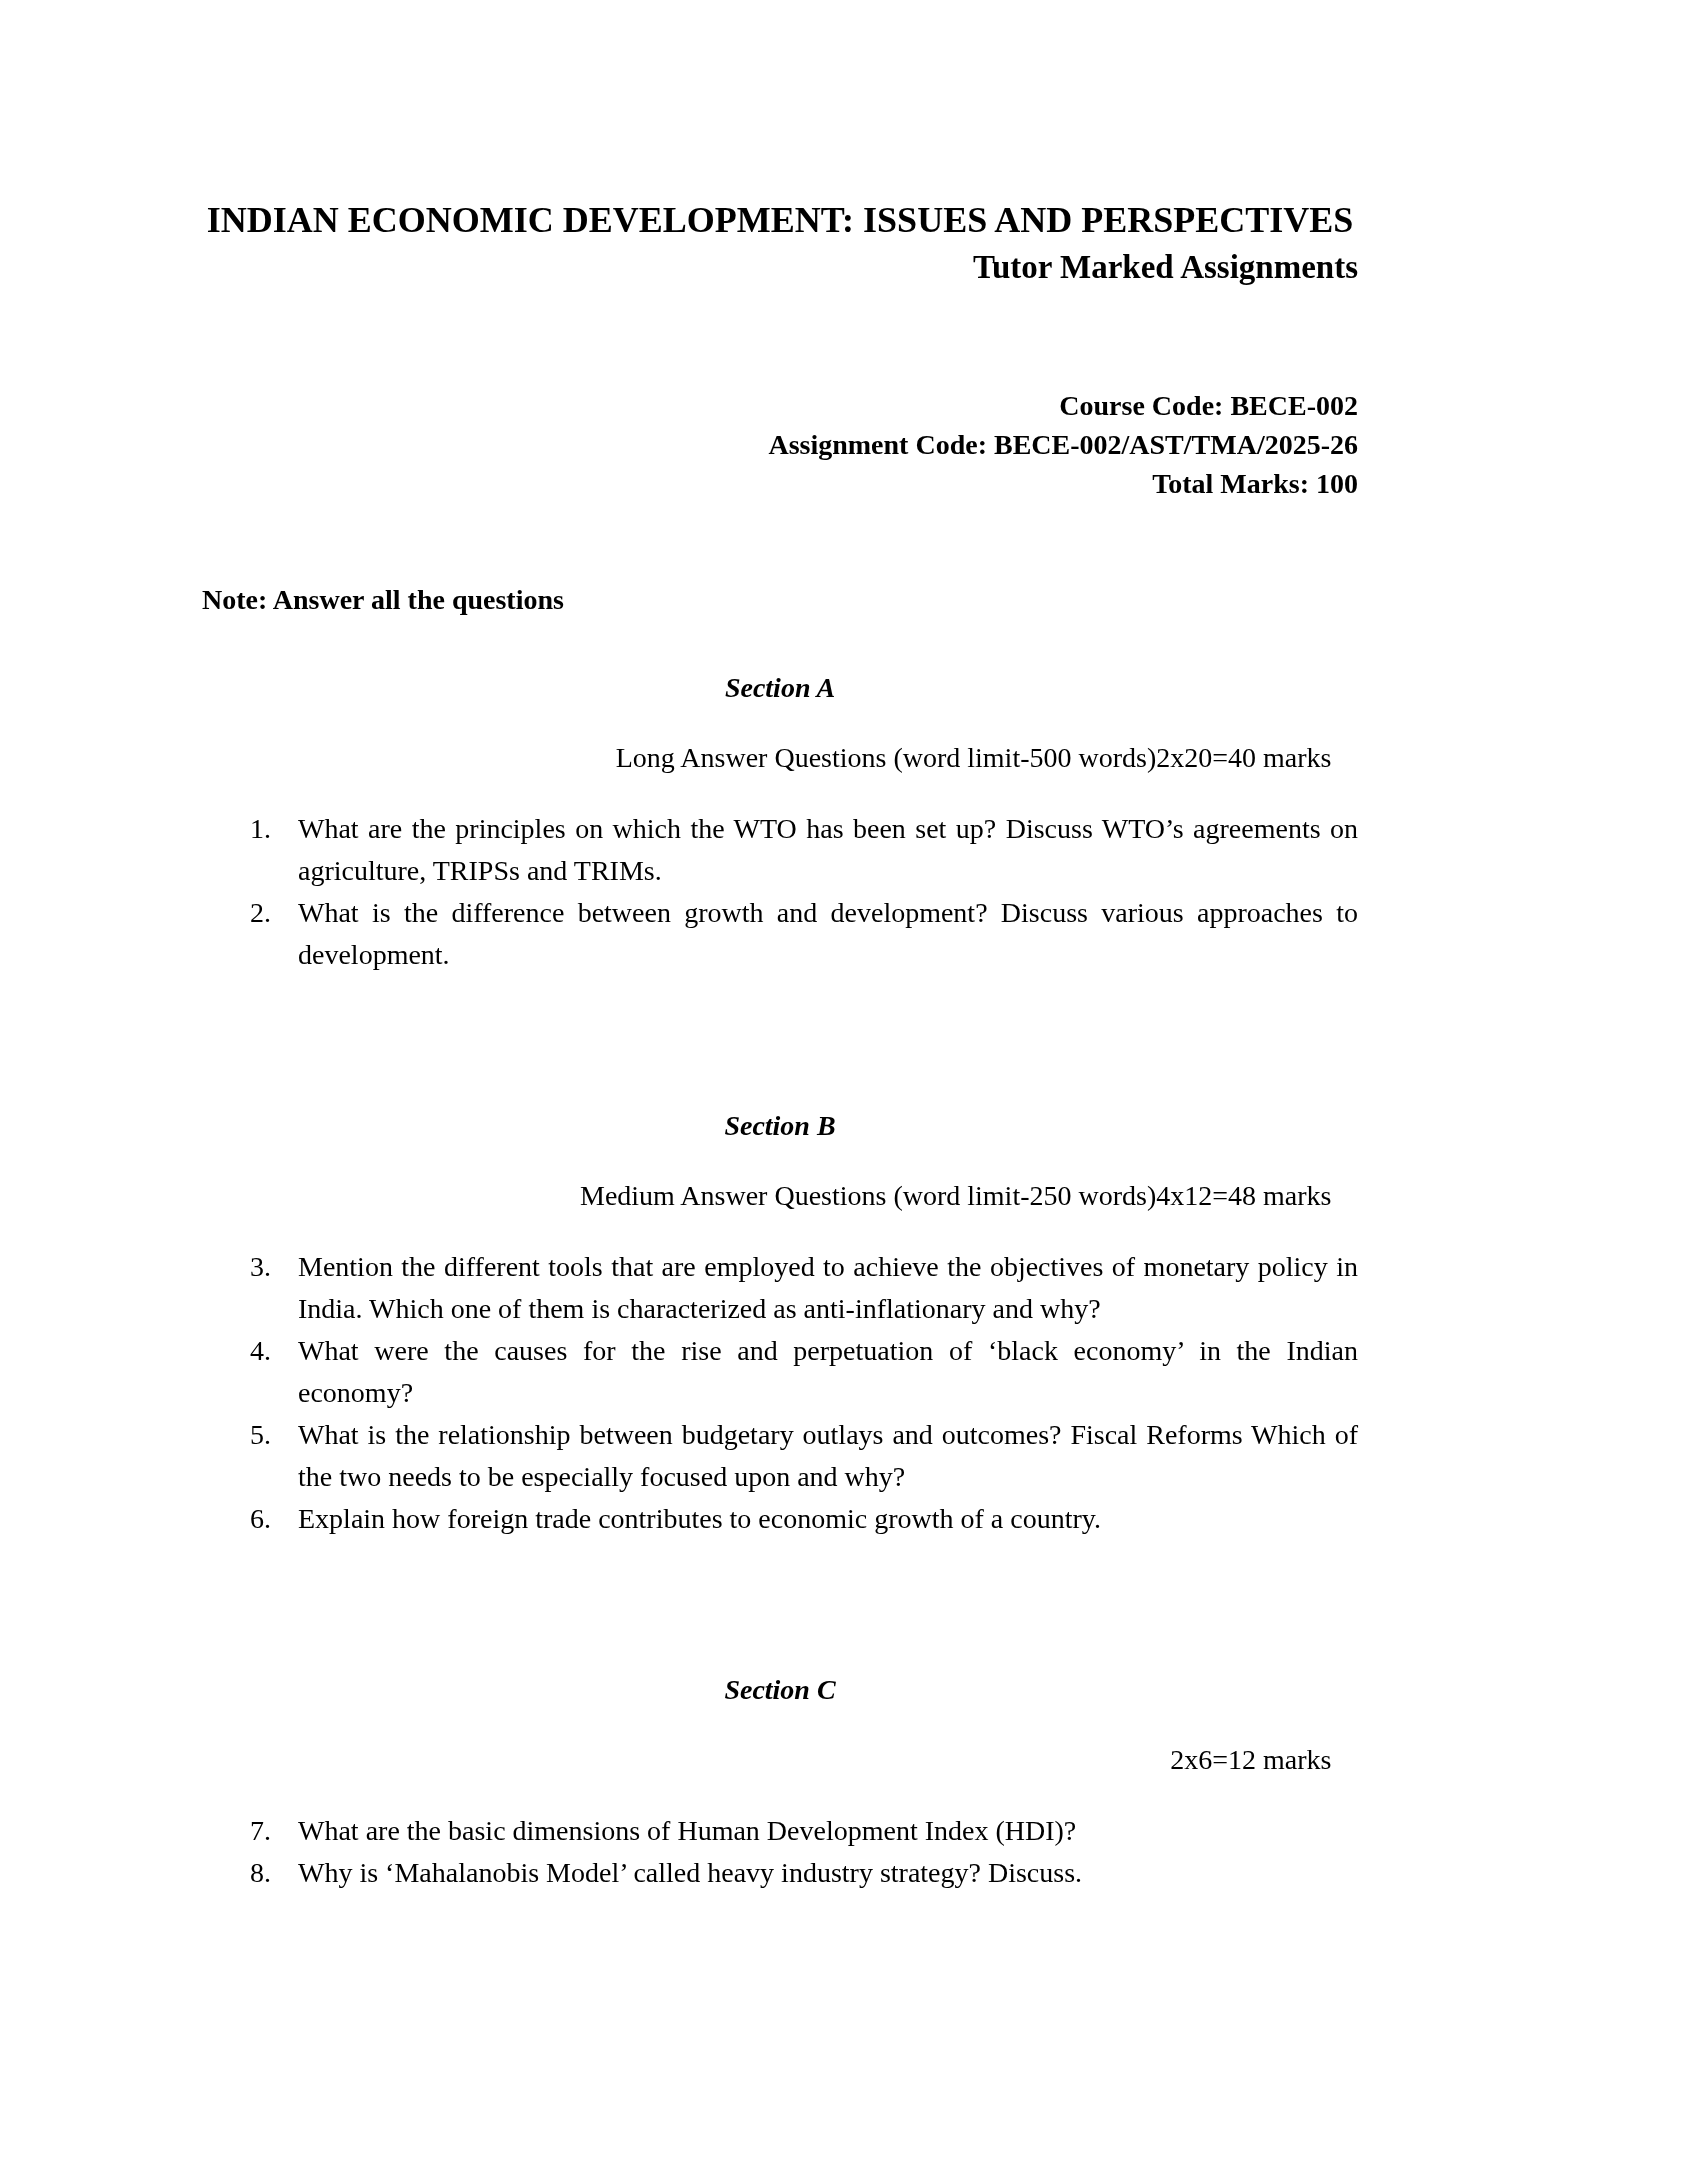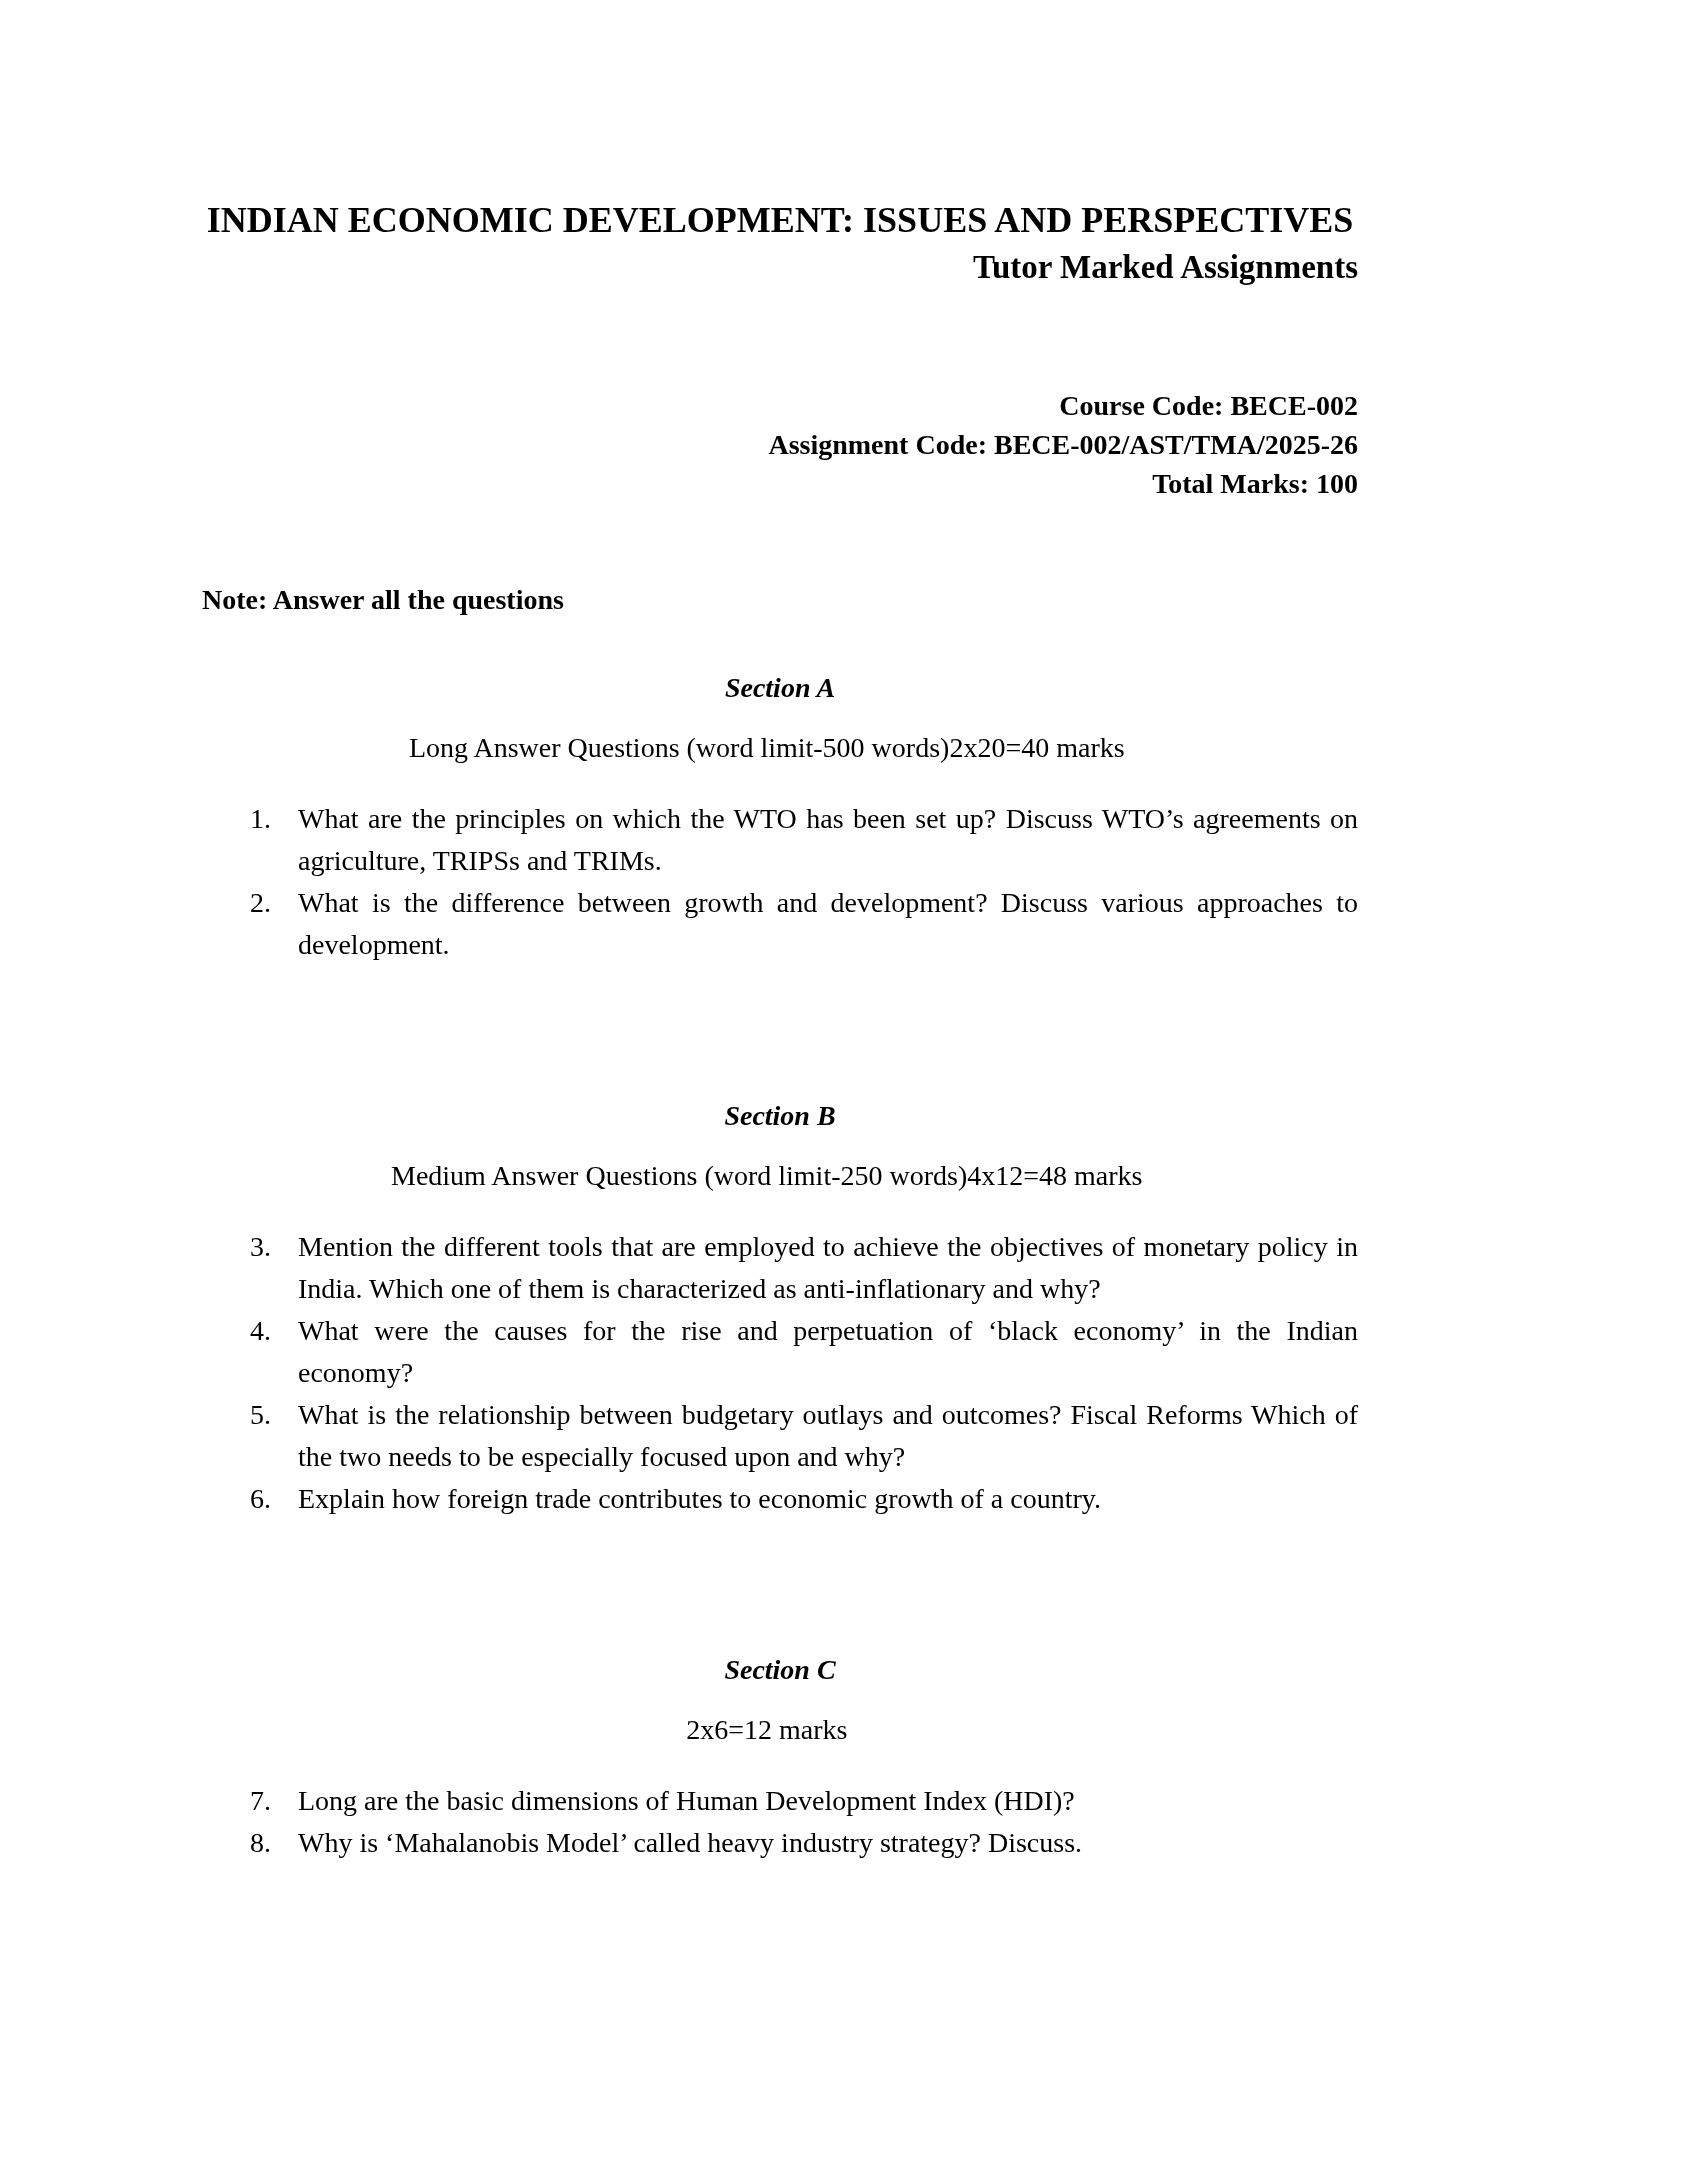--- a/index.html
+++ b/index.html
@@ -46,23 +46,23 @@
   .section-heading {
     margin-top: 46px;
     text-align: center;
     font-weight: bold;
     font-style: italic;
   }
   .section-heading.spaced {
     margin-top: 129px;
   }
   .desc-row {
-    margin-top: 18px;
+    margin-top: 28px;
     display: flex;
-    justify-content: center;
+    justify-content: flex-end;
     align-items: baseline;
   }
   .desc-row .marks {
     padding-right: 26.5px;
   }
   .question-list {
     margin-top: 29px;
   }
   .question {
     display: flex;
@@ -134,21 +134,21 @@
     </div>
   </div>
 
   <div class="section-heading spaced">Section C</div>
   <div class="desc-row">
     <span class="marks">2x6=12 marks</span>
   </div>
   <div class="question-list">
     <div class="question">
       <span class="q-num">7.</span>
-      <span class="q-text">Long are the basic dimensions of Human Development Index (HDI)?</span>
+      <span class="q-text">What are the basic dimensions of Human Development Index (HDI)?</span>
     </div>
     <div class="question">
       <span class="q-num">8.</span>
       <span class="q-text">Why is ‘Mahalanobis Model’ called heavy industry strategy? Discuss.</span>
     </div>
   </div>
 
 </div>
 
 

